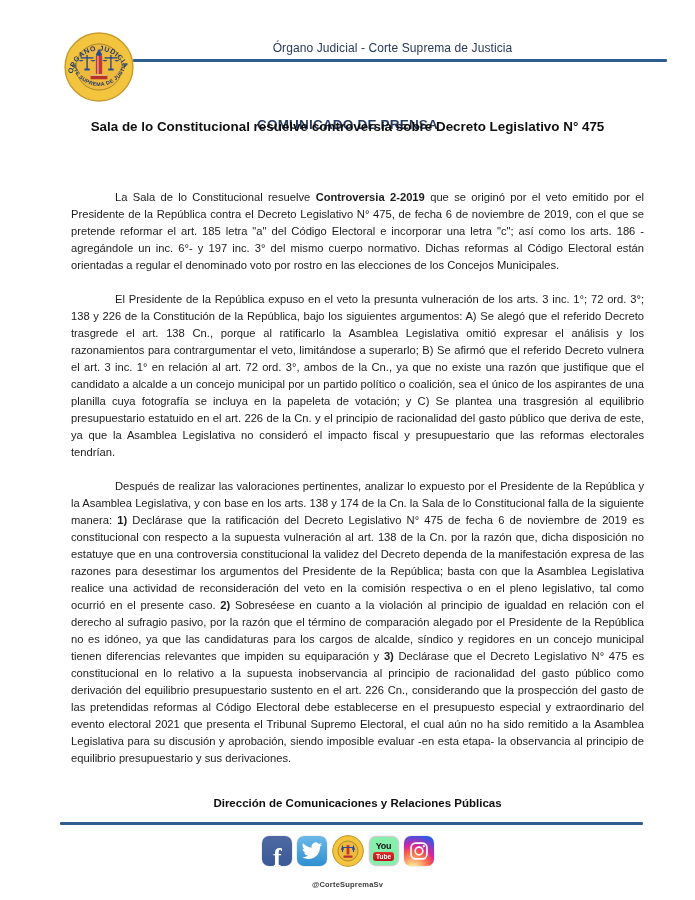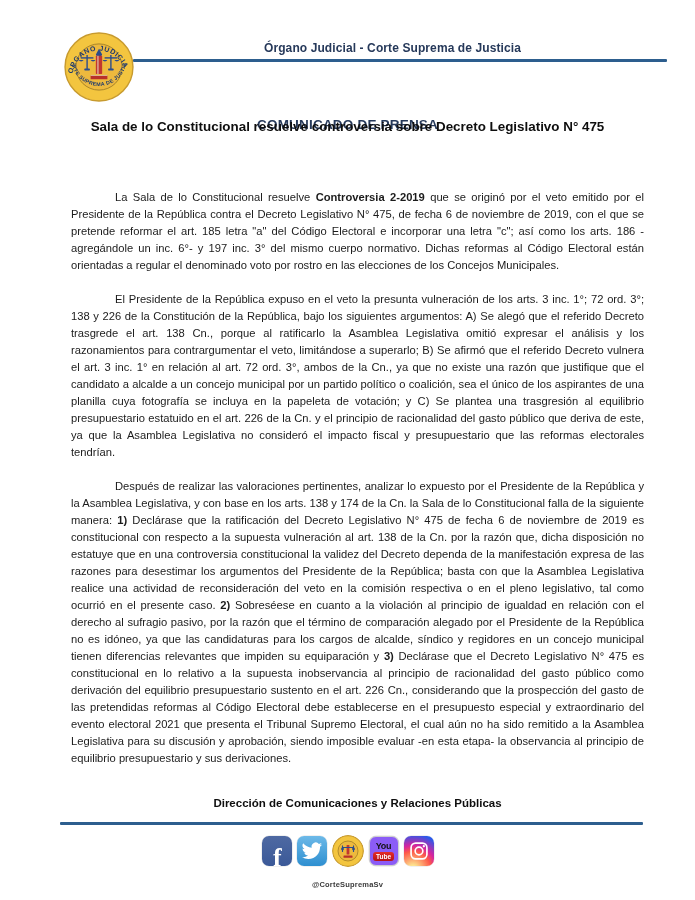--- a/index.html
+++ b/index.html
@@ -20,21 +20,21 @@
     margin:0 auto;
     background:#ffffff;
     font-family:"Liberation Sans", sans-serif;
     color:var(--ink);
     overflow:hidden;
   }
   
   .logo{position:absolute;left:64px;top:32px;width:70px;height:70px;}
   .org-title{
     position:absolute;top:41px;left:120px;right:30px;
-    text-align:center;font-size:12px;font-weight:bold;color:var(--navy);
+    text-align:center;font-size:12px;font-weight:normal;color:var(--navy);
     letter-spacing:.1px;
   }
   .header-line{
     position:absolute;top:59px;left:133px;right:28px;height:3px;
     background:var(--line-blue);border-radius:1px;
   }
   .comunicado{
     position:absolute;top:69px;left:0;right:0;
     text-align:center;font-size:13.5px;font-weight:bold;color:var(--navy);
     letter-spacing:.2px;
@@ -78,21 +78,21 @@
   }
   .si.fb{background:linear-gradient(#4e69a2,#3b5998);position:relative;}
   .fb-f{
     color:#fff;font-weight:bold;font-size:26px;line-height:1;
     position:absolute;bottom:-5px;left:50%;transform:translateX(-40%);
     font-family:"Liberation Serif", serif;
   }
   .si.tw{background:linear-gradient(#6cb9e8,#2e8fd0);}
   .si.tw svg{width:22px;height:22px;}
   .si.seal{background:transparent;border-radius:50%;box-shadow:none;width:32px;height:32px;}
-  .si.yt{background:#8b5cf6;border:1px solid #cfcfcf;flex-direction:column;gap:0;}
+  .si.yt{background:#86efac;border:1px solid #cfcfcf;flex-direction:column;gap:0;}
   .yt-you{color:#111;font-weight:bold;font-size:9px;line-height:9px;letter-spacing:-.3px;}
   .yt-tube{
     background:linear-gradient(#e52d27,#b31217);color:#fff;font-weight:bold;
     font-size:6.5px;line-height:9px;padding:0 3px;border-radius:3px;margin-top:1px;
   }
   .si.ig{
     background:radial-gradient(circle at 30% 110%, #fdf497 0%, #fdf497 5%, #fd5949 45%, #d6249f 60%, #285AEB 90%);
   }
   .si.ig svg{width:20px;height:20px;}
   .handle{

